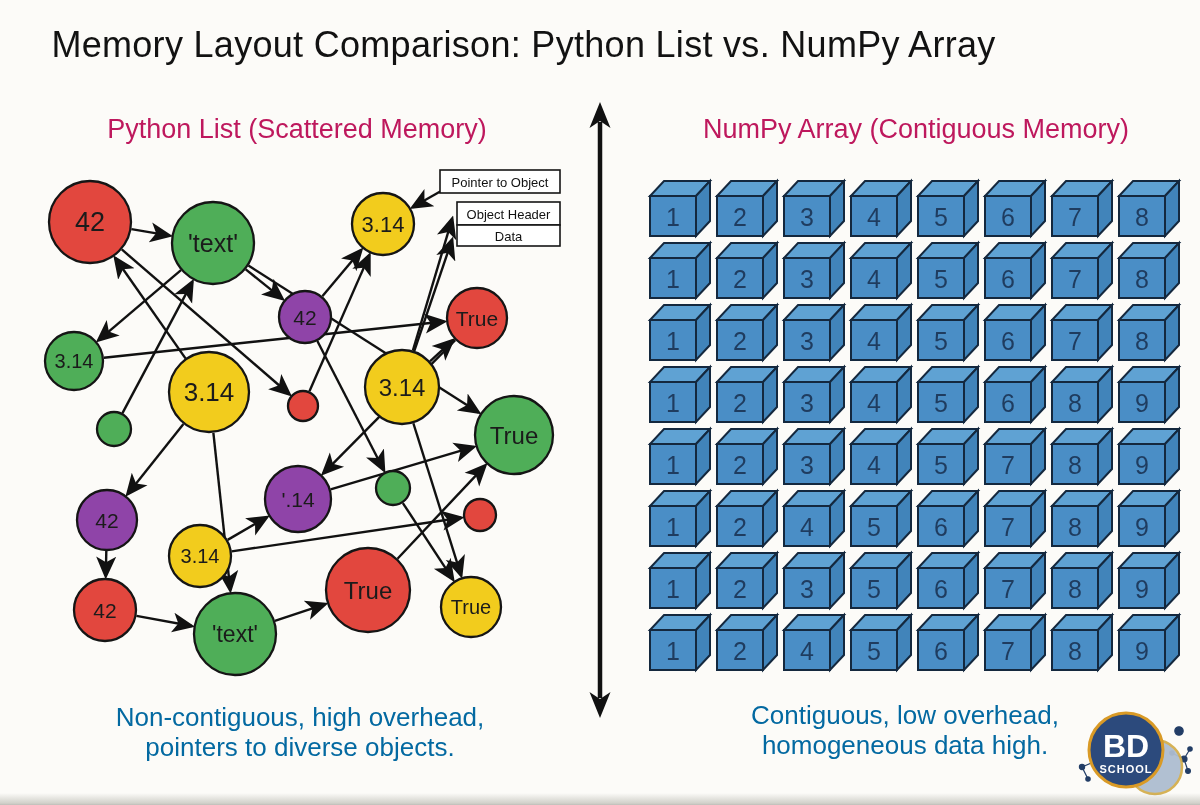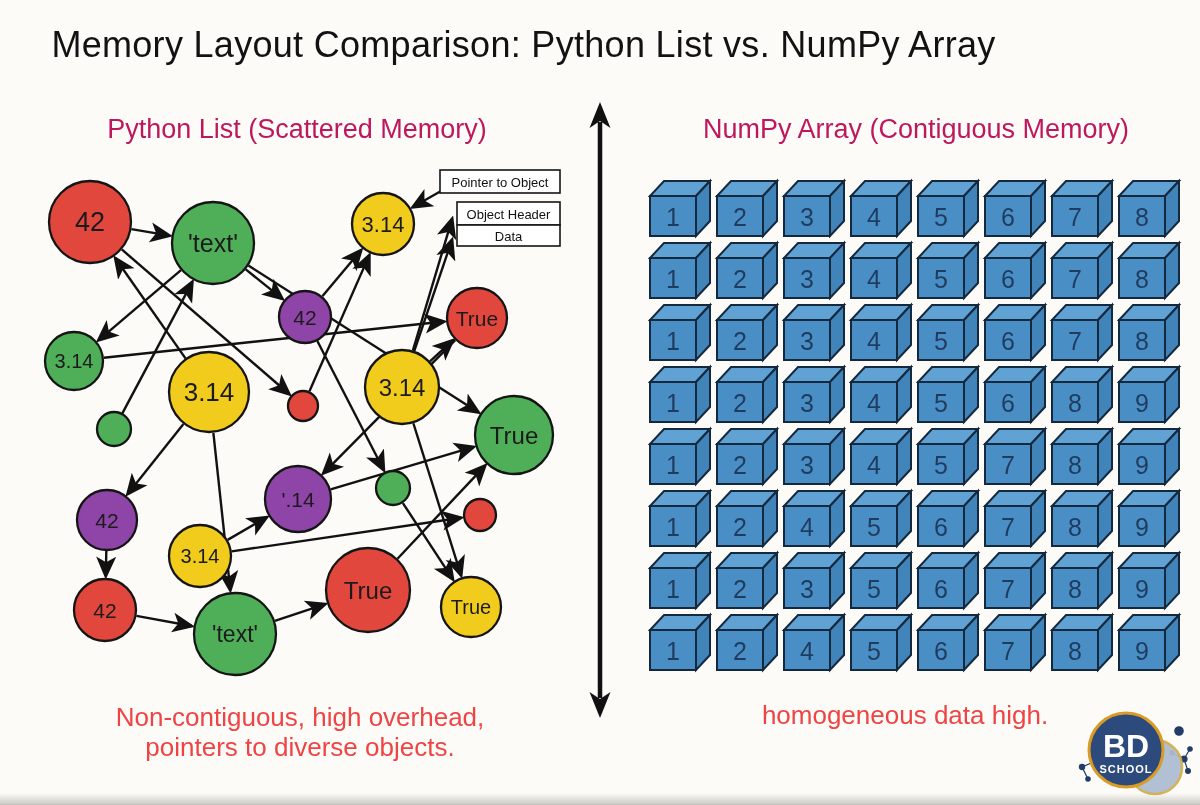--- a/index.html
+++ b/index.html
@@ -8,21 +8,21 @@
     background:#fcfbf8;overflow:hidden;
     font-family:"Liberation Sans","DejaVu Sans",sans-serif;color:#141414;
   }
   .title{
     position:absolute;top:24px;left:0;width:1047px;text-align:center;
     font-size:36px;letter-spacing:.3px;font-weight:400;color:#121212;
   }
   .subtitle{position:absolute;top:114px;font-size:27px;font-weight:400;color:#be185d;white-space:nowrap;}
   .subtitle.left{left:297px;transform:translateX(-50%);}
   .subtitle.right{left:896px;transform:translateX(-50%);margin-left:20px;}
-  .caption{position:absolute;text-align:center;font-size:26px;line-height:30px;color:#ef4444;}
+  .caption{position:absolute;text-align:center;font-size:26px;line-height:30px;color:#0369a1;}
   .caption.left{top:702px;left:300px;transform:translateX(-50%);width:560px;}
   .caption.right{top:700px;left:905px;transform:translateX(-50%);width:560px;}
   #scene{position:absolute;left:0;top:0;}
   .edge-smudge{
     position:absolute;left:0;bottom:0;width:1200px;height:12px;
     background:linear-gradient(to bottom, rgba(110,110,95,0) 0%, rgba(110,110,95,.30) 85%, rgba(90,90,80,.38) 100%);
   }
   .logo{position:absolute;right:6px;bottom:4px;width:118px;height:96px;}
   .logo .bd{font-weight:700;}
 </style>
@@ -555,20 +555,21 @@
       <polygon points="600,102 589.5,128 600,121 610.5,128" fill="#111"></polygon>
       <polygon points="600,718 589.5,692 600,699 610.5,692" fill="#111"></polygon>
     </g>
   </svg>
 
   <div class="caption left">
     <div>Non-contiguous, high overhead,</div>
     <div>pointers to diverse objects.</div>
   </div>
   <div class="caption right">
+    <div>Contiguous, low overhead,</div>
     <div>homogeneous data high.</div>
   </div>
 
   <svg class="logo" viewBox="0 0 118 96">
     <g stroke="#223d66" stroke-width="1.2" fill="#223d66">
       <line x1="6" y1="62" x2="20" y2="56"></line>
         <line x1="20" y1="56" x2="16" y2="44"></line>
       <line x1="20" y1="56" x2="30" y2="64"></line>
         <line x1="6" y1="62" x2="12" y2="74"></line>
       <circle cx="6" cy="62" r="2.6"></circle>

